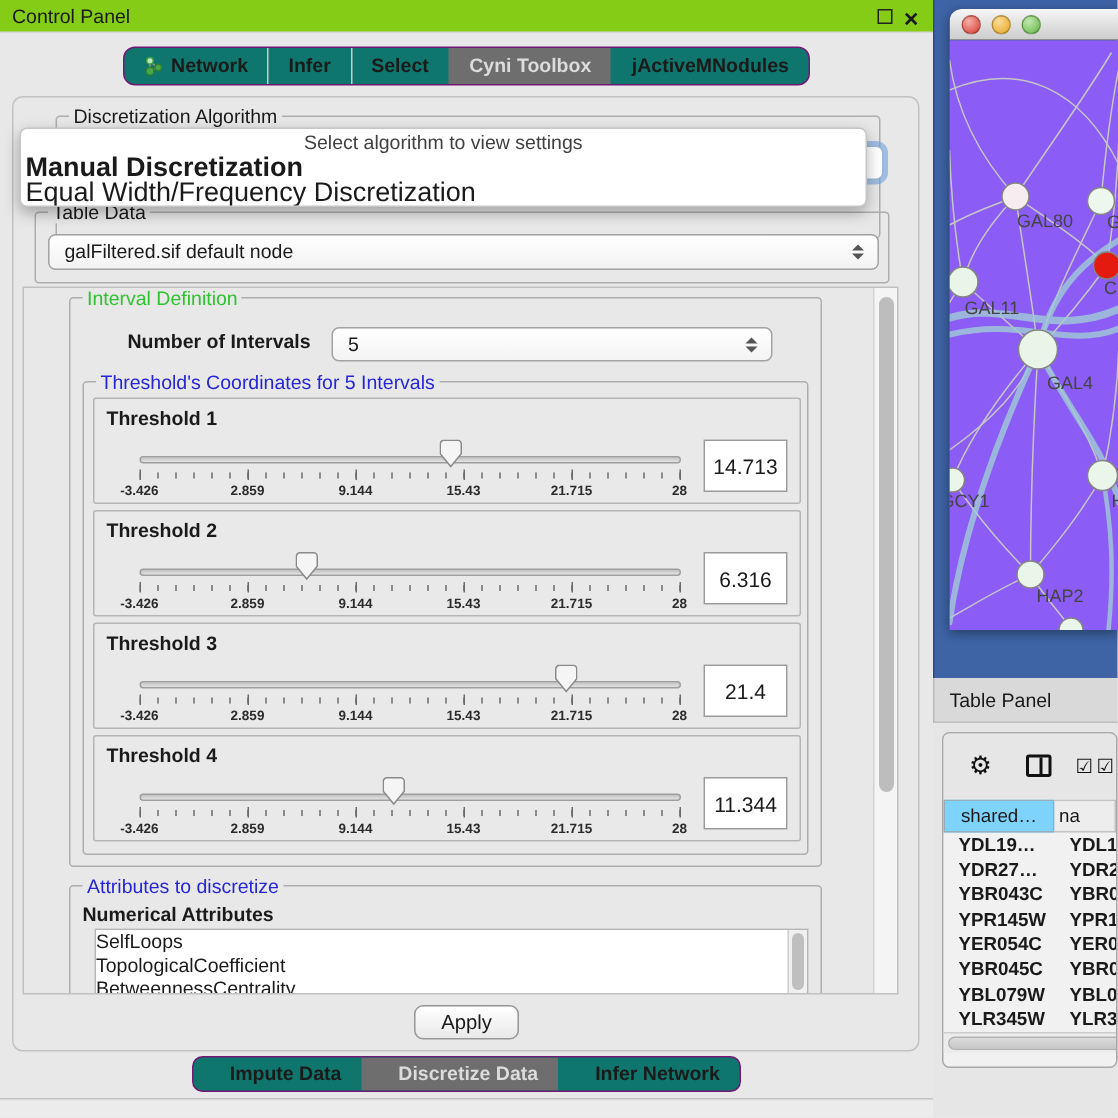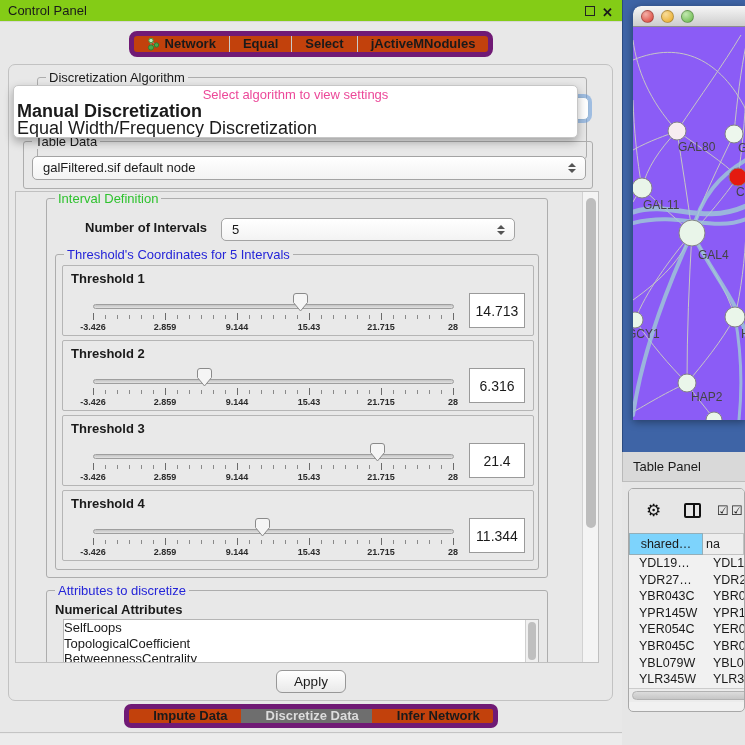--- a/index.html
+++ b/index.html
@@ -11,22 +11,22 @@
                    background:#e8e8e8; border-bottom:1px solid #c4c4c4; }
   #cp-titlebar { position:absolute; left:0; top:0; width:100%; height:22px;
                  background:#84cc16; border-bottom:1px solid #d6d6d6;
                  font-size:13px; line-height:22px; padding-left:8px; }
   #float-ico { position:absolute; left:585px; top:6px; width:10px; height:10px;
                border:1.5px solid #222; background:transparent; }
   #close-ico { position:absolute; left:602px; top:2px; font-size:13px; font-weight:bold; }
 
   
   #tabbar { position:absolute; left:0; top:31px; width:622px; display:flex; justify-content:center; }
-  .tabgroup { display:flex; border:5px solid #701a75; border-radius:8px; overflow:hidden;
-              background:#c2410c; height:26px; }
+  .tabgroup { display:flex; border:1px solid #701a75; border-radius:8px; overflow:hidden;
+              background:#0f766e; height:26px; }
   .tab { font-size:13px; font-weight:bold; line-height:24px; padding:0 13px; white-space:nowrap;
          display:flex; align-items:center; gap:5px; }
   .tab + .tab { border-left:1px solid #c9c9c9; }
   .tab.selected { background:#6e6e6e; color:#dcdcdc; border-left-color:transparent; }
   .tab.selected + .tab { border-left-color:transparent; }
 
   
   #content-panel { position:absolute; left:8px; top:64px; width:605px; height:637px;
                    border:1px solid #c2c2c2; border-radius:7px; background:#e8e8e8; }
 
@@ -37,21 +37,21 @@
   .gtitle.blue  { color:#2525d8; }
 
   
   #algo-group { left:28px; top:12px; width:550px; height:82px; }
   #algo-combo { position:absolute; left:22px; top:32px; width:558px; height:23px;
                 background:#fff; border:1px solid #9ab8d8; border-radius:5px;
                 box-shadow:0 0 0 3px rgba(110,160,220,.6); }
   #algo-popup { position:absolute; left:4px; top:20px; width:565px; height:53px;
                 background:#fff; border:1px solid #c6c6c6; border-radius:5px;
                 box-shadow:0 4px 10px rgba(0,0,0,.3); z-index:5; overflow:hidden; }
-  #algo-popup .ph  { font-size:13px; color:#ec4899; text-align:center; height:17px; line-height:17px; }
+  #algo-popup .ph  { font-size:13px; color:#404040; text-align:center; height:17px; line-height:17px; }
   #algo-popup .opt { font-size:18px; height:17px; line-height:17px; padding-left:3px; }
   #algo-popup .opt.hl { font-weight:bold; }
 
   
   #tabledata-group { left:14px; top:76px; width:570px; height:48px; }
   .combo { position:absolute; background:linear-gradient(#ffffff,#f3f3f3);
            border:1px solid #a3a3a3; border-radius:5px; font-size:13px; }
   .combo .cv { position:absolute; left:10px; top:0; line-height:22px; }
   .spin { position:absolute; right:9px; top:50%; transform:translateY(-50%);
           display:flex; flex-direction:column; gap:2px; }
@@ -138,21 +138,21 @@
   #cols-ico { position:absolute; left:55px; top:14px; width:17px; height:15px;
               border:2px solid #111; border-radius:2px; }
   #cols-ico:before { content:""; position:absolute; left:50%; top:0; width:2px; height:100%; background:#111; }
   .chk-ico { position:absolute; top:14px; font-size:13px; color:#111; }
   #tp-header { height:22px; display:flex; }
   #tp-header .hc1 { width:74px; background:#7dd3fc; border:1px solid #93aeb8;
                     font-size:12.5px; text-align:center; line-height:20px; }
   #tp-header .hc2 { flex:1; background:#ededed; border:1px solid #c2c2c2; border-left:none;
                     font-size:12.5px; line-height:20px; padding-left:3px; }
   #tp-rows { height:133px; overflow:hidden; background:#f1f1f1; }
-  .tp-row { display:flex; height:16.6px; font-size:12.5px; line-height:16.6px; }
+  .tp-row { display:flex; height:16.6px; font-size:12.5px; line-height:16.6px;font-weight:bold; }
   .tp-row .c1 { width:74px; padding-left:10px; white-space:nowrap; overflow:hidden; }
   .tp-row .c2 { flex:1; padding-left:10px; white-space:nowrap; overflow:hidden; }
   #tp-hscroll { height:14px; background:#ececec; border-top:1px solid #cccccc; position:relative; }
   #tp-hscroll .thumb { position:absolute; left:3px; top:2px; right:-6px; height:9px;
                        background:linear-gradient(#dcdcdc,#c6c6c6); border:1px solid #b2b2b2; border-radius:5px; }
 </style>
 </head>
 <body>
 
 <div id="control-panel">
@@ -170,24 +170,27 @@
           <line x1="4" y1="4" x2="9" y2="8" stroke="#9a9a9a"></line>
           <line x1="4" y1="10" x2="9" y2="8" stroke="#9a9a9a"></line>
           <line x1="4" y1="4" x2="4" y2="10" stroke="#9a9a9a"></line>
           <circle cx="4" cy="3.5" r="2.2" fill="#bfe8bf" stroke="#3f9e3f"></circle>
           <circle cx="4" cy="10.5" r="2.6" fill="#49a949" stroke="#2f7e2f"></circle>
           <circle cx="9.5" cy="8" r="2.2" fill="#49a949" stroke="#2f7e2f"></circle>
         </svg>
         <span>Network</span>
       </div>
       <div class="tab">
-        <span>Equal</span>
+        <span>Infer</span>
       </div>
       <div class="tab">
         <span>Select</span>
+      </div>
+      <div class="tab selected">
+        <span>Cyni Toolbox</span>
       </div>
       <div class="tab">
         <span>jActiveMNodules</span>
       </div>
     </div>
   </div>
 
   <div id="content-panel">
 
     <div class="groupbox" id="algo-group">

